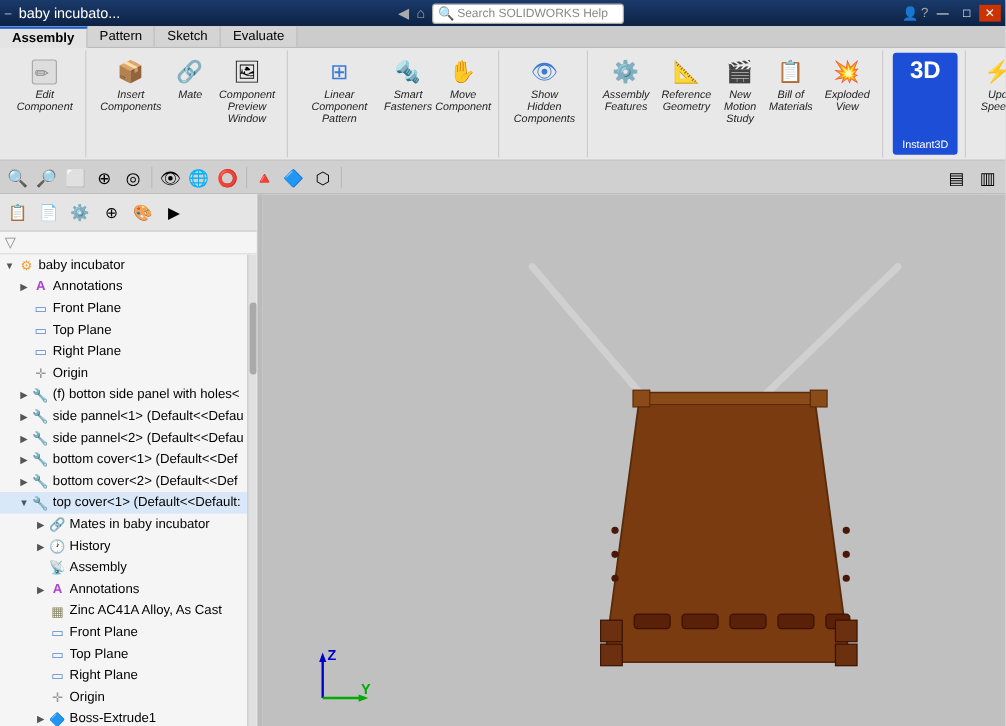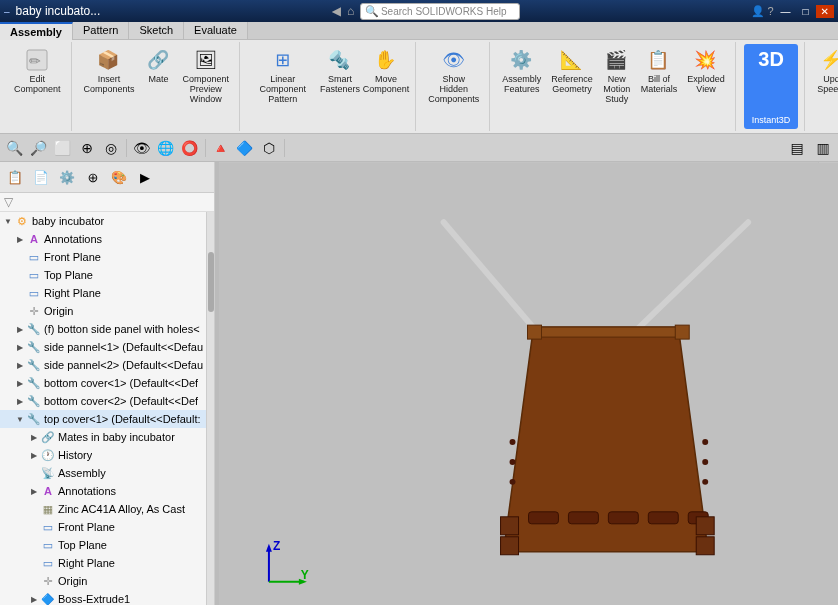--- a/index.html
+++ b/index.html
@@ -28,21 +28,21 @@
       cursor: pointer;
       border-right: 1px solid #bbb;
       background: #d4d4d4;
     }
     .ribbon-tab.active { background: #e8e8e8; border-bottom: 2px solid #e8e8e8; font-weight: bold; }
     #ribbon-content { display: flex; align-items: stretch; padding: 2px 4px; gap: 2px; min-height: 72px; }
     .ribbon-group { display: flex; flex-direction: column; align-items: center; border-right: 1px solid #ccc; padding: 2px 6px; gap: 2px; }
     .ribbon-group-label { font-size: 9px; color: #555; margin-top: auto; }
     .ribbon-btn { display: flex; flex-direction: column; align-items: center; cursor: pointer; padding: 2px 4px; min-width: 36px; border-radius: 2px; }
     .ribbon-btn-icon { width: 28px; height: 28px; display: flex; align-items: center; justify-content: center; font-size: 18px; }
-    .ribbon-btn-label { font-size: 9px; text-align: center; color: #222; }
+    .ribbon-btn-label { font-size: 9px; text-align: center; color: #222; font-style: italic; }
     .ribbon-row { display: flex; gap: 2px; }
     .ribbon-large-btn { display: flex; flex-direction: column; align-items: center; cursor: pointer; padding: 2px 6px; border-radius: 2px; background: #4a90d9; color: white; min-width: 50px; }
 
     
     #toolbar-row {
       height: 28px;
       background: #d0d0d0;
       border-bottom: 1px solid #bbb;
       display: flex;
       align-items: center;
@@ -267,21 +267,21 @@
           <div class="ribbon-btn-label">Bill of<br>Materials</div>
         </div>
         <div class="ribbon-btn">
           <div class="ribbon-btn-icon">💥</div>
           <div class="ribbon-btn-label">Exploded<br>View</div>
         </div>
       </div>
     </div>
 
     <div class="ribbon-group">
-      <div class="ribbon-large-btn" style="background:#3b82f6;color:white;padding:4px 8px;border-radius:3px;display:flex;flex-direction:column;align-items:center;">
+      <div class="ribbon-large-btn" style="background:#1d4ed8;color:white;padding:4px 8px;border-radius:3px;display:flex;flex-direction:column;align-items:center;">
         <div style="font-size:20px;font-weight:bold;color:white;">3D</div>
         <div style="font-size:9px;margin-top:44px;">Instant3D</div>
       </div>
     </div>
 
     <div class="ribbon-group">
       <div class="ribbon-btn">
         <div class="ribbon-btn-icon icon-green">⚡</div>
         <div class="ribbon-btn-label">Upd<br>Spee...</div>
       </div>

